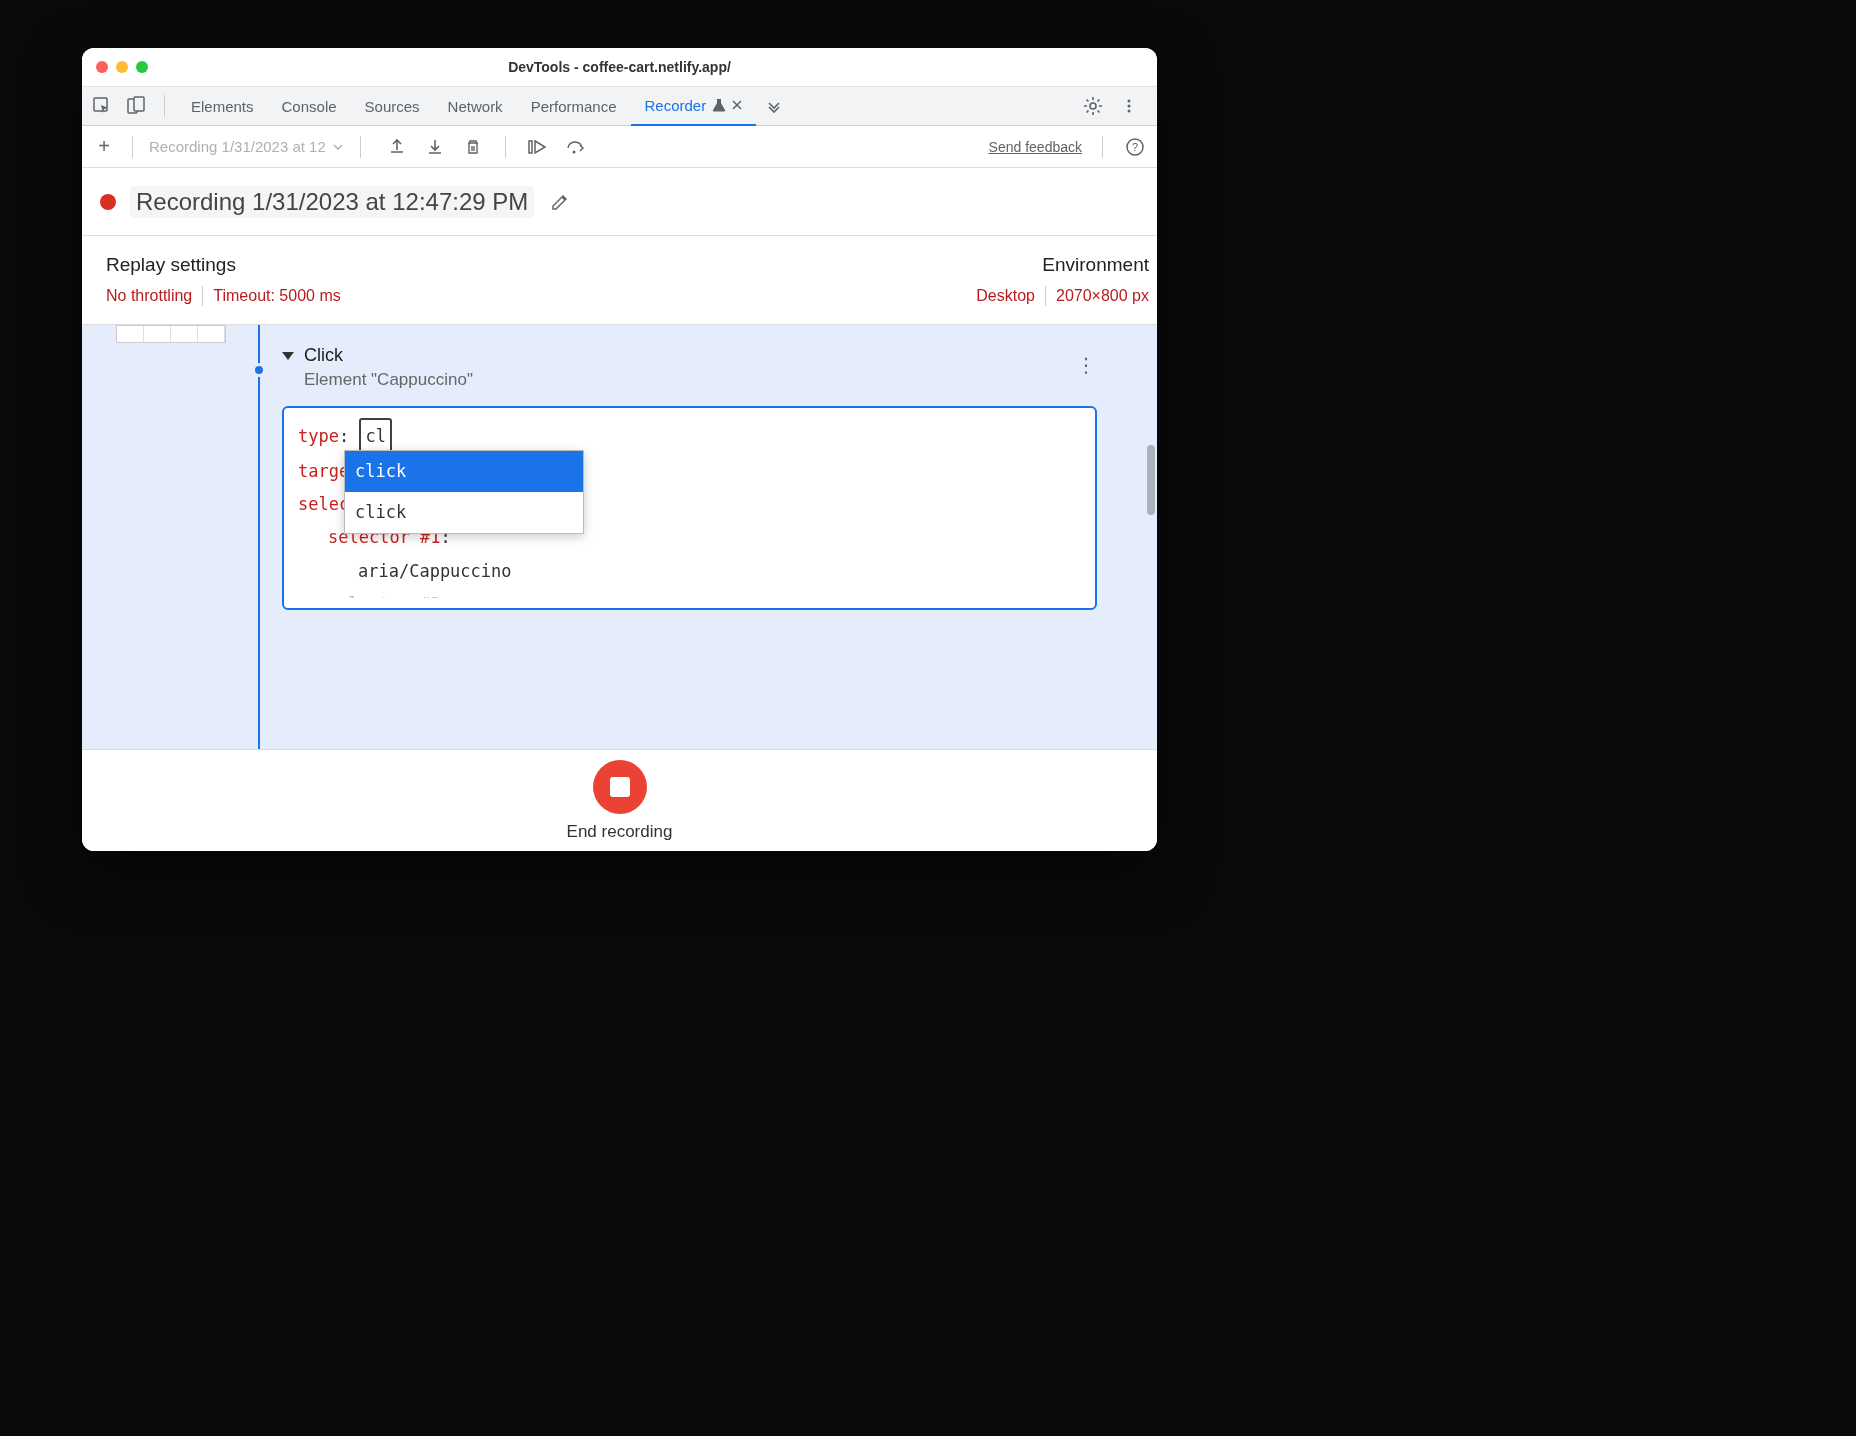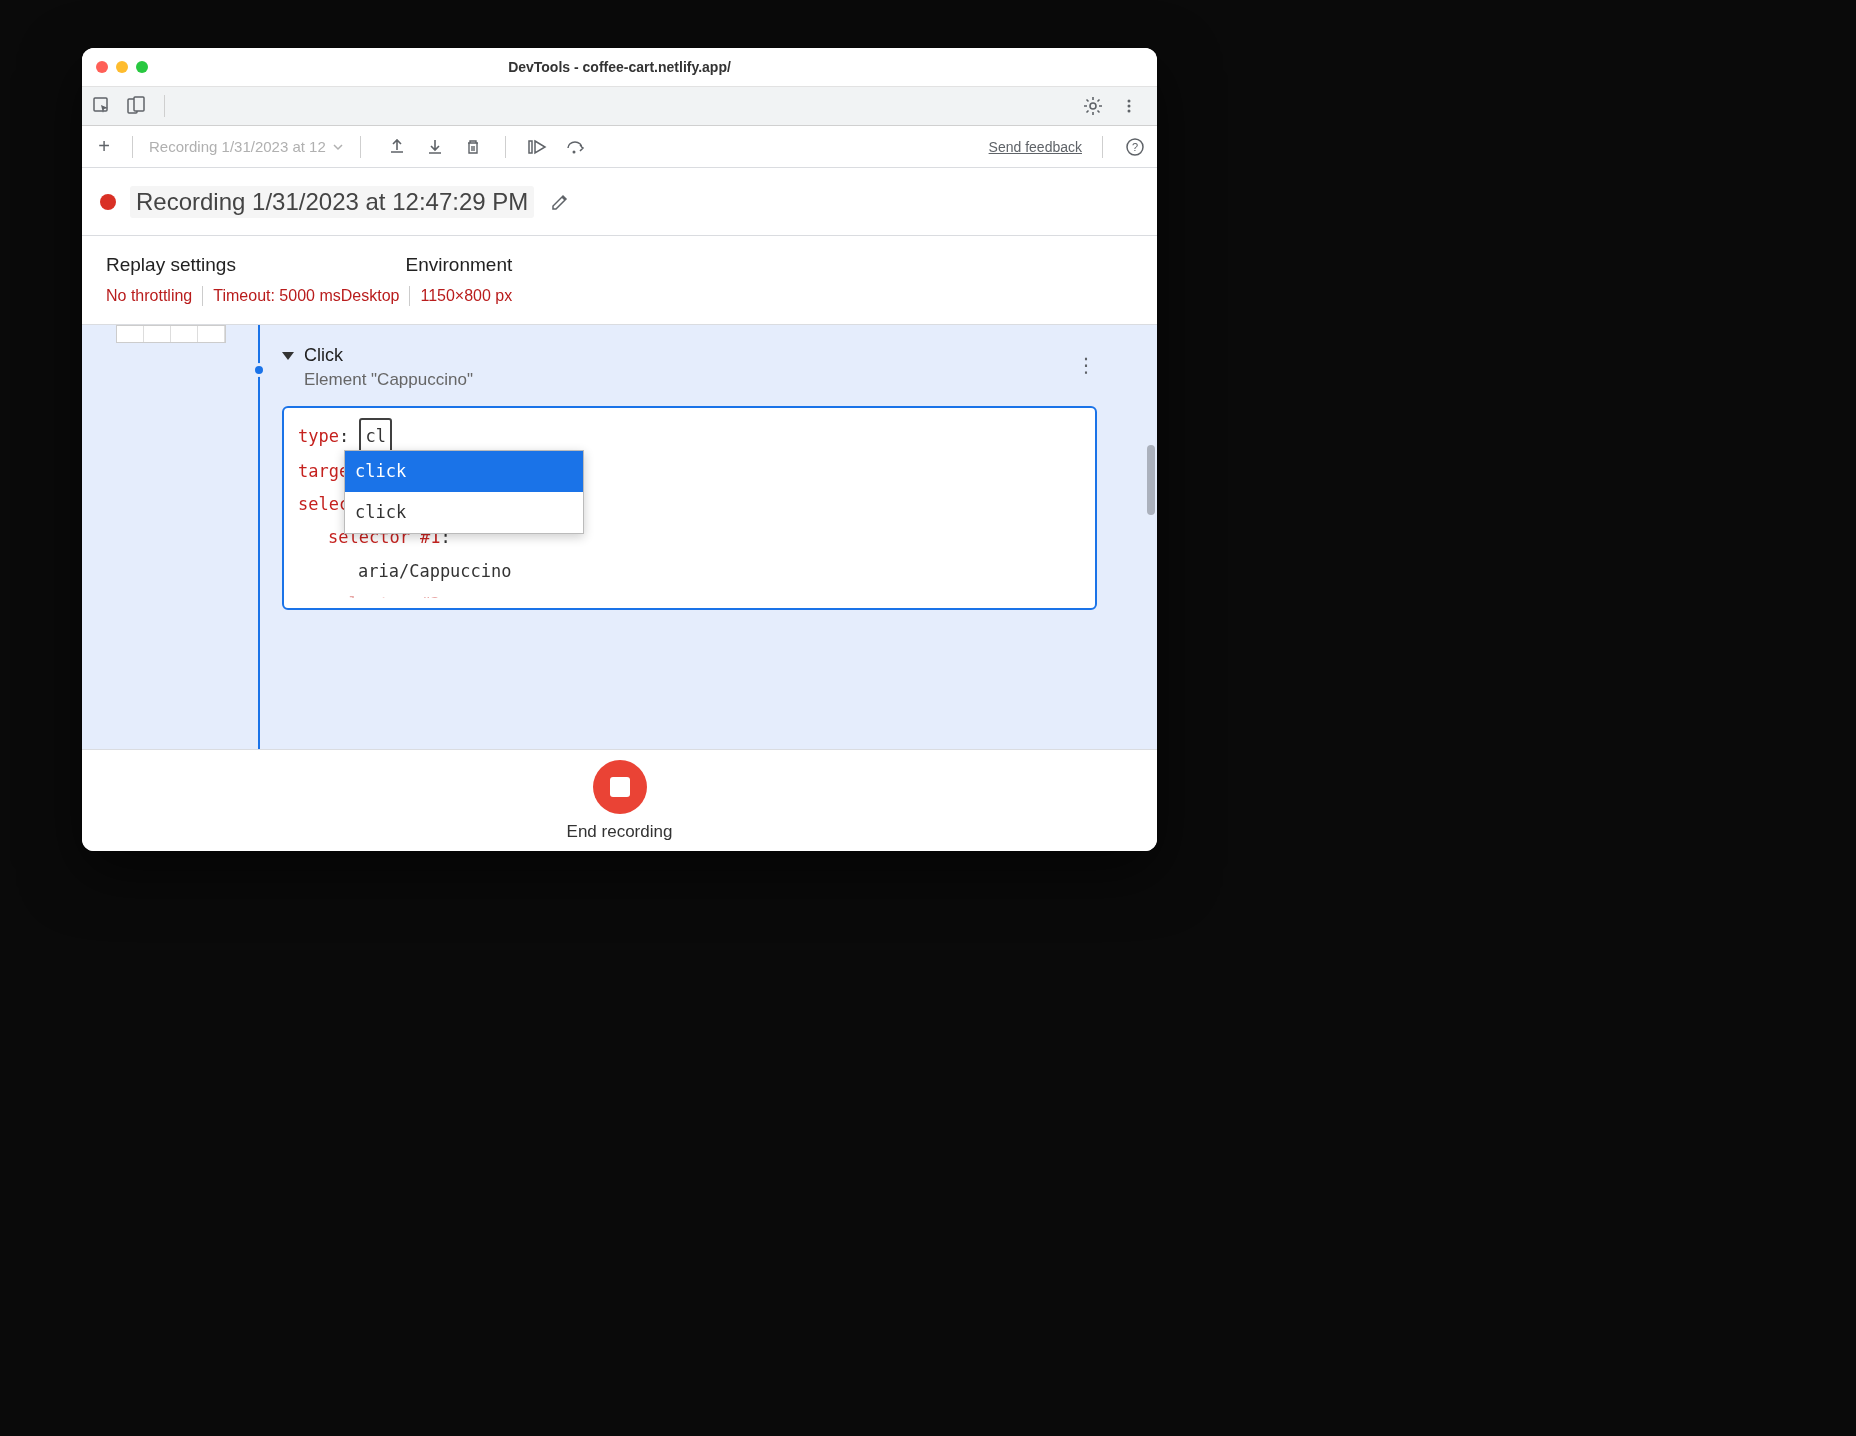--- a/index.html
+++ b/index.html
@@ -104,20 +104,21 @@
   padding: 0 18px;
   gap: 14px;
   border-bottom: 1px solid #dadce0;
 }
 .rec-dot { width: 16px; height: 16px; border-radius: 50%; background: #d93025; }
 .rec-title { font-size: 24px; color: #444; background: #f5f5f5; padding: 2px 6px; border-radius: 3px; }
 .settings-row {
   padding: 18px 8px 18px 24px;
   border-bottom: 1px solid #dadce0;
   display: flex;
+  justify-content: space-between;
 }
 .settings-col-title { font-size: 19px; font-weight: 400; color: #222; margin-bottom: 10px; }
 .settings-values { display: flex; align-items: center; font-size: 16px; color: #b91c1c; }
 .settings-values .sep { width: 1px; height: 20px; background: #ccc; margin: 0 10px; }
 .settings-right { text-align: right; }
 .steps-area {
   flex: 1;
   background: #e5edfc;
   position: relative;
   overflow: hidden;
@@ -241,20 +242,41 @@
           </svg>
       </div>
       <div class="icon-btn">
         <svg width="20" height="20" viewBox="0 0 20 20">
             <rect x="2" y="3" width="9" height="14" fill="none" stroke="#5f6368" stroke-width="1.5" rx="1"></rect>
             <rect x="8" y="1" width="10" height="14" fill="#f1f3f4" stroke="#5f6368" stroke-width="1.5" rx="1"></rect>
           </svg>
       </div>
       <div class="divider-v"></div>
     </div>
+    <div class="tabs">
+      <div class="tab">Elements</div>
+      <div class="tab">Console</div>
+      <div class="tab">Sources</div>
+      <div class="tab">Network</div>
+      <div class="tab">Performance</div>
+      <div class="tab active">
+        <span>Recorder</span>
+        <svg width="14" height="14" viewBox="0 0 14 14">
+            <path d="M5 1 h4 v4 l4 7 a1 1 0 0 1 -1 1.5 H2 a1 1 0 0 1 -1 -1.5 l4 -7 Z" fill="#5f6368"></path>
+          </svg>
+        <svg width="10" height="10" viewBox="0 0 10 10">
+            <path d="M1 1 L9 9 M9 1 L1 9" stroke="#5f6368" stroke-width="1.5"></path>
+          </svg>
+      </div>
+      <div class="icon-btn" style="margin-left:6px;">
+        <svg width="16" height="16" viewBox="0 0 16 16">
+            <path d="M3 5 L8 10 L13 5 M3 9 L8 14 L13 9" fill="none" stroke="#5f6368" stroke-width="1.6"></path>
+          </svg>
+      </div>
+    </div>
     <div class="tabbar-right">
       <div class="icon-btn">
         <svg width="20" height="20" viewBox="0 0 20 20">
             <circle cx="10" cy="10" r="3" fill="none" stroke="#5f6368" stroke-width="1.6"></circle>
             <path d="M10 1 v3 M10 16 v3 M1 10 h3 M16 10 h3 M3.5 3.5 l2 2 M14.5 14.5 l2 2 M16.5 3.5 l-2 2 M5.5 14.5 l-2 2" stroke="#5f6368" stroke-width="1.6"></path>
           </svg>
       </div>
       <div class="icon-btn">
         <svg width="16" height="16" viewBox="0 0 16 16">
             <circle cx="8" cy="3" r="1.5" fill="#5f6368"></circle>
@@ -334,21 +356,21 @@
         <span>No throttling</span>
         <span class="sep"></span>
         <span>Timeout: 5000 ms</span>
       </div>
     </div>
     <div class="settings-right">
       <div class="settings-col-title">Environment</div>
       <div class="settings-values">
         <span>Desktop</span>
         <span class="sep"></span>
-        <span>1150×800 px</span>
+        <span>2070×800 px</span>
       </div>
     </div>
   </div>
 
   <div class="steps-area">
     <div class="thumb-strip">
         <span></span>
         <span></span>
         <span></span>
         <span></span>

